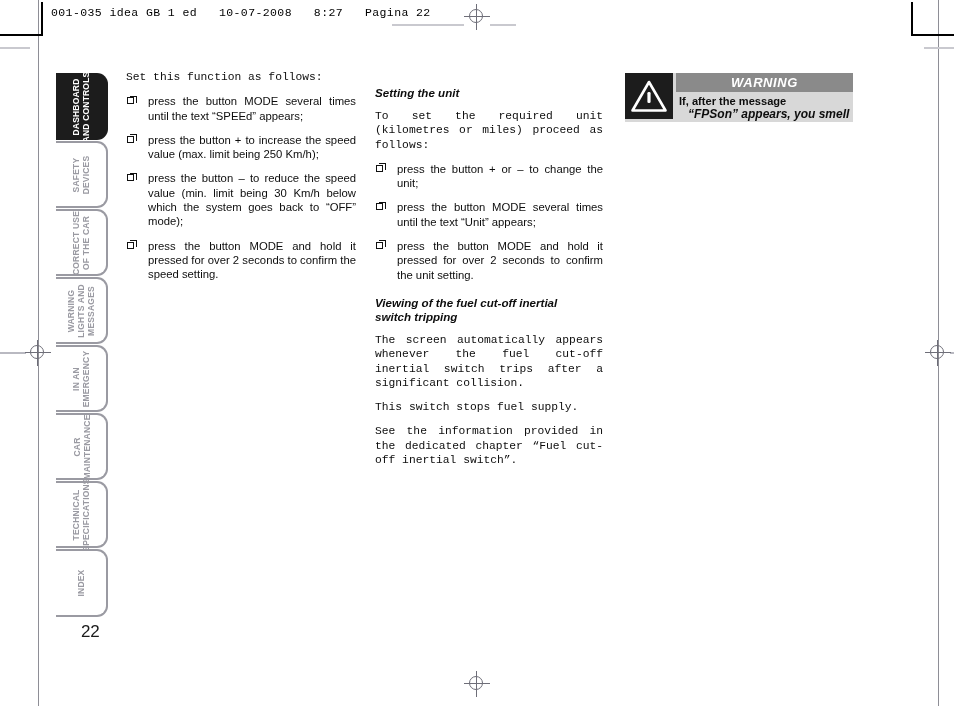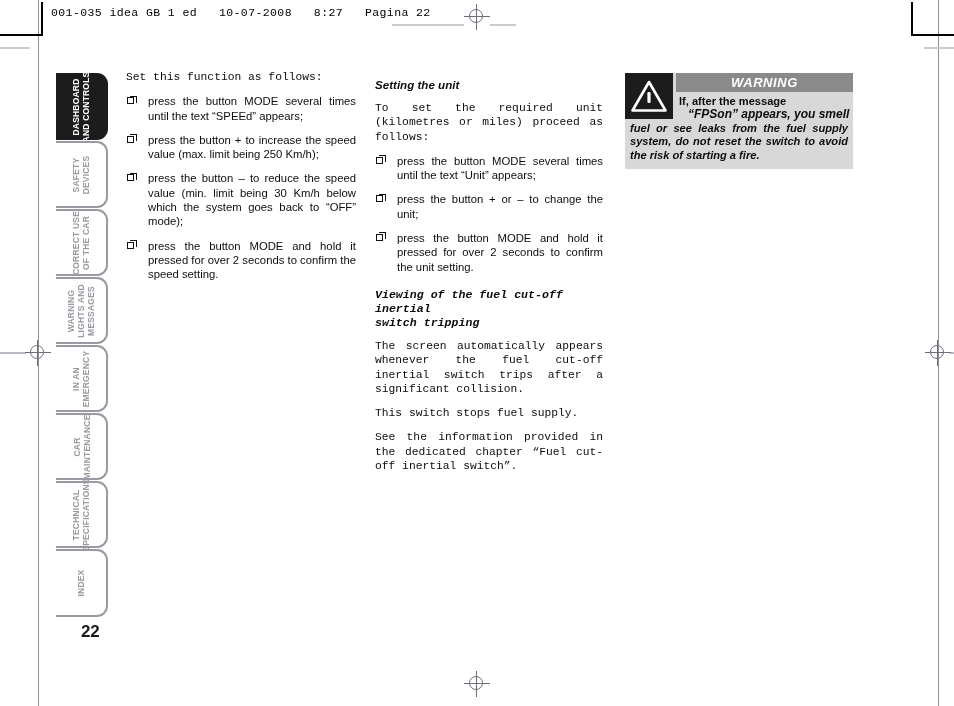--- a/index.html
+++ b/index.html
@@ -167,21 +167,21 @@
 
   .tab-h67 { height: 67px; }
   .tab-h68 { height: 68px; }
 
   
   .page-number {
     position: absolute;
     left: 81px;
     top: 622px;
     font-size: 17px;
-    font-weight: bold;
+    font-weight: normal;
     letter-spacing: -0.3px;
     color: #1a1a1a;
   }
 
   
   .col {
     position: absolute;
     font-size: 11.3px;
     line-height: 14.3px;
     text-align: justify;
@@ -189,28 +189,28 @@
   }
   .col-1 { left: 126px; top: 70px;  width: 230px; }
   .col-2 { left: 375px; top: 70px;  width: 228px; }
 
   .col p {
     margin: 0 0 10px 0;
     font-family: Liberation Mono, monospace;
   }
 
   h3.section-head {
-    margin: 8px 0 9px 0;
+    margin: 16px 0 9px 0;
     font-size: 11.6px;
     line-height: 14px;
     font-weight: bold;
     font-style: italic;
     text-align: left;
   }
-  h3.section-head.spaced { margin-top: 14px; font-family: Liberation Mono, monospace; }
+  h3.section-head.spaced { margin-top: 14px; }
 
   ul.bullets {
     list-style: none;
     margin: 0;
     padding: 0;
   }
   ul.bullets li {
     position: relative;
     padding-left: 22px;
     margin-bottom: 10px;
@@ -420,25 +420,25 @@
     </li>
   </ul>
 </div>
 
 <div class="col col-2">
   <h3 class="section-head">Setting the unit</h3>
   <p>To set the required unit (kilometres or miles) proceed as follows:</p>
   <ul class="bullets">
     <li>
       <span class="bullet-sq"></span>
+      <span>press the button </span><span class="b">+</span><span> or </span><span class="b">–</span><span> to change the unit;</span>
+    </li>
+    <li>
+      <span class="bullet-sq"></span>
       <span>press the button </span><span class="b">MODE</span><span> several times until the text “Unit” appears;</span>
-    </li>
-    <li>
-      <span class="bullet-sq"></span>
-      <span>press the button </span><span class="b">+</span><span> or </span><span class="b">–</span><span> to change the unit;</span>
     </li>
     <li>
       <span class="bullet-sq"></span>
       <span>press the button </span><span class="b">MODE</span><span> and hold it pressed for over 2 seconds to confirm the unit setting.</span>
     </li>
   </ul>
   <h3 class="section-head spaced">
     <span>Viewing of the fuel cut-off inertial</span><br>
     <span>switch tripping</span>
   </h3>
@@ -456,14 +456,13 @@
       </svg>
     </div>
     <div class="warning-right">
       <div class="warning-title-bar">
         <span class="wt">WARNING</span>
       </div>
       <div class="warning-lead">If,    after    the    message</div>
       <div class="warning-lead-line2">“FPSon” appears, you smell</div>
     </div>
   </div>
-  <div class="warning-body">fuel or see leaks from the fuel supply system, do not reset the switch to avoid the risk of starting a fire.</div>
 </div>
 
 </body></html>

